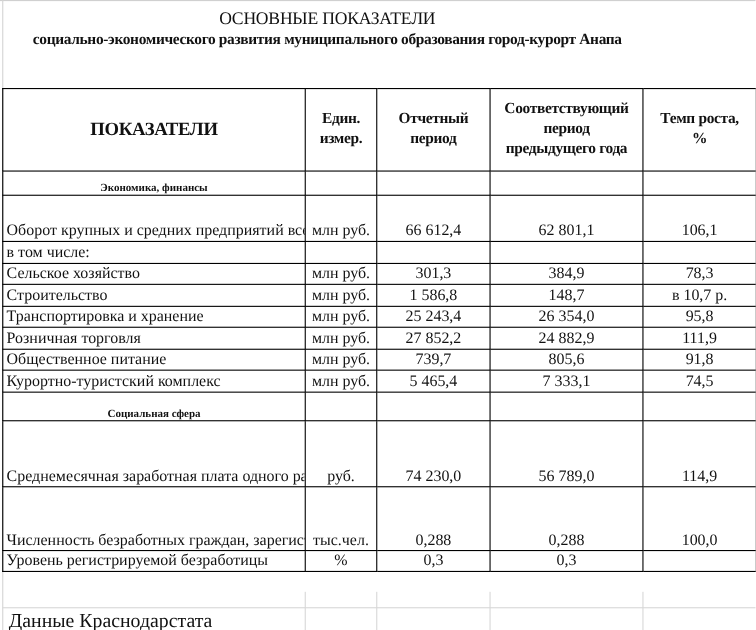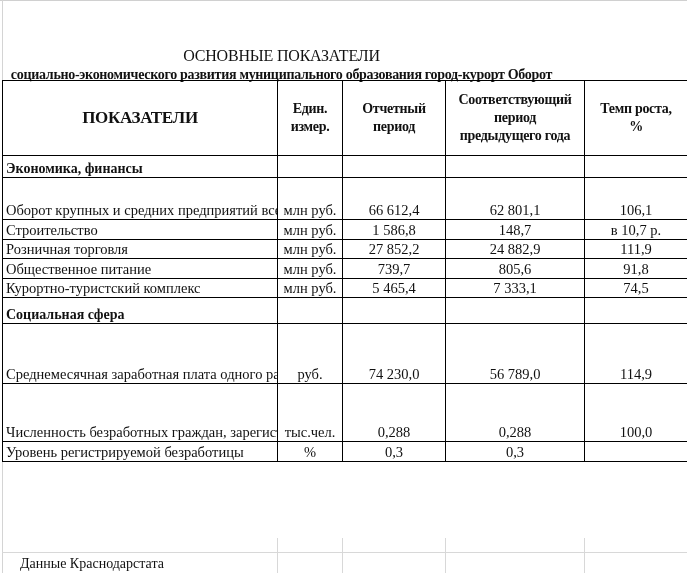--- a/index.html
+++ b/index.html
@@ -2,21 +2,21 @@
 <html><head>
   <meta charset="utf-8">
   <style>
     * { box-sizing: border-box; margin: 0; padding: 0; }
     html, body { width: 687px; height: 573px; background: #ffffff; overflow: hidden; }
     body { position: relative; font-family: "Liberation Serif", "DejaVu Serif", serif; color: #111; }
 
     .sheet-top-border { position: absolute; left: 0; top: 0; width: 687px; height: 1px; background: #d0d0d0; }
     .sheet-left-border { position: absolute; left: 2px; top: 0; width: 1px; height: 573px; background: #d4d4d4; }
 
-    .title-block { position: absolute; left: 1px; top: 8px; width: 561px; text-align: center; margin-top: 38px; }
+    .title-block { position: absolute; left: 17px; top: 8px; width: 561px; text-align: center; }
     .title-main { font-size: 16px; line-height: 20px; font-weight: normal; letter-spacing: -0.2px; }
     .title-sub { font-size: 14px; line-height: 18px; font-weight: bold; letter-spacing: -0.3px; }
 
     table.report {
       position: absolute; left: 2px; top: 80px; width: 685px;
       border-collapse: collapse; table-layout: fixed;
       font-size: 14px;
     }
     table.report td, table.report th {
       border: 1px solid #000; padding: 0 3px; overflow: hidden; white-space: nowrap;
@@ -24,47 +24,47 @@
     col.c1 { width: 275px; }
     col.c2 { width: 65px; }
     col.c3 { width: 103px; }
     col.c4 { width: 139px; }
     col.c5 { width: 103px; }
 
     th { font-weight: bold; font-size: 14px; line-height: 18px; text-align: center; vertical-align: middle; letter-spacing: -0.3px; }
     tr.header-row th { height: 75px; }
     th.h-first { font-size: 17px; }
 
-    tr.section-row td { height: 22px; font-weight: bold; text-align: left; vertical-align: bottom; font-size: 14px; }
+    tr.section-row td { height: 22px; font-weight: bold; text-align: center; vertical-align: bottom; font-size: 10px; }
     tr.section-row td.empty { border-top: 1px solid #000; }
     tr.section-row.social td { height: 26px; }
 
     tr.data-row td { height: 19.5px; line-height: 17px; vertical-align: bottom; font-size: 14.5px; }
     tr.data-row.tall2 td { height: 42px; }
     tr.data-row.tall3 td { height: 60px; }
     tr.data-row.tall3b td { height: 58px; }
     td.label { text-align: left; white-space: normal; line-height: 19px; padding-left: 4px; }
     td.unit { text-align: center; padding: 0 1px; }
     td.num { text-align: center; padding-right: 3px; }
     td.sublabel { text-align: left; padding-left: 4px; }
 
     .grid-area { position: absolute; left: 2px; top: 538px; width: 685px; height: 35px; }
     .grid-hline { position: absolute; left: 0; width: 685px; height: 1px; background: #d8d8d8; }
     .grid-vline { position: absolute; top: 0; width: 1px; height: 35px; background: #d8d8d8; }
-    .source-note { position: absolute; left: 20px; top: 555px; font-size: 14px; line-height: 18px; }
+    .source-note { position: absolute; left: 8px; top: 555px; font-size: 18px; line-height: 18px; }
   </style>
 </head>
 <body>
 
 <div class="sheet-top-border"></div>
 <div class="sheet-left-border"></div>
 
 <div class="title-block">
   <div class="title-main">ОСНОВНЫЕ ПОКАЗАТЕЛИ</div>
-  <div class="title-sub">социально-экономического развития муниципального образования город-курорт Оборот</div>
+  <div class="title-sub">социально-экономического развития муниципального образования город-курорт Анапа</div>
 </div>
 
 <table class="report">
   <colgroup>
     <col class="c1">
       <col class="c2">
       <col class="c3">
       <col class="c4">
       <col class="c5">
   </colgroup>
@@ -99,25 +99,46 @@
   </tr>
 
   <tr class="data-row tall2">
     <td class="label">Оборот крупных и средних предприятий всех отраслей экономики</td>
     <td class="unit">млн руб.</td>
     <td class="num">66 612,4</td>
     <td class="num">62 801,1</td>
     <td class="num">106,1</td>
   </tr>
   <tr class="data-row">
+    <td class="sublabel">в том числе:</td>
+    <td class="unit"></td>
+    <td class="num"></td>
+    <td class="num"></td>
+    <td class="num"></td>
+  </tr>
+  <tr class="data-row">
+    <td class="sublabel">Сельское хозяйство</td>
+    <td class="unit">млн руб.</td>
+    <td class="num">301,3</td>
+    <td class="num">384,9</td>
+    <td class="num">78,3</td>
+  </tr>
+  <tr class="data-row">
     <td class="sublabel">Строительство</td>
     <td class="unit">млн руб.</td>
     <td class="num">1 586,8</td>
     <td class="num">148,7</td>
     <td class="num">в 10,7 р.</td>
+  </tr>
+  <tr class="data-row">
+    <td class="sublabel">Транспортировка и хранение</td>
+    <td class="unit">млн руб.</td>
+    <td class="num">25 243,4</td>
+    <td class="num">26 354,0</td>
+    <td class="num">95,8</td>
   </tr>
   <tr class="data-row">
     <td class="sublabel">Розничная торговля</td>
     <td class="unit">млн руб.</td>
     <td class="num">27 852,2</td>
     <td class="num">24 882,9</td>
     <td class="num">111,9</td>
   </tr>
   <tr class="data-row">
     <td class="sublabel">Общественное питание</td>

